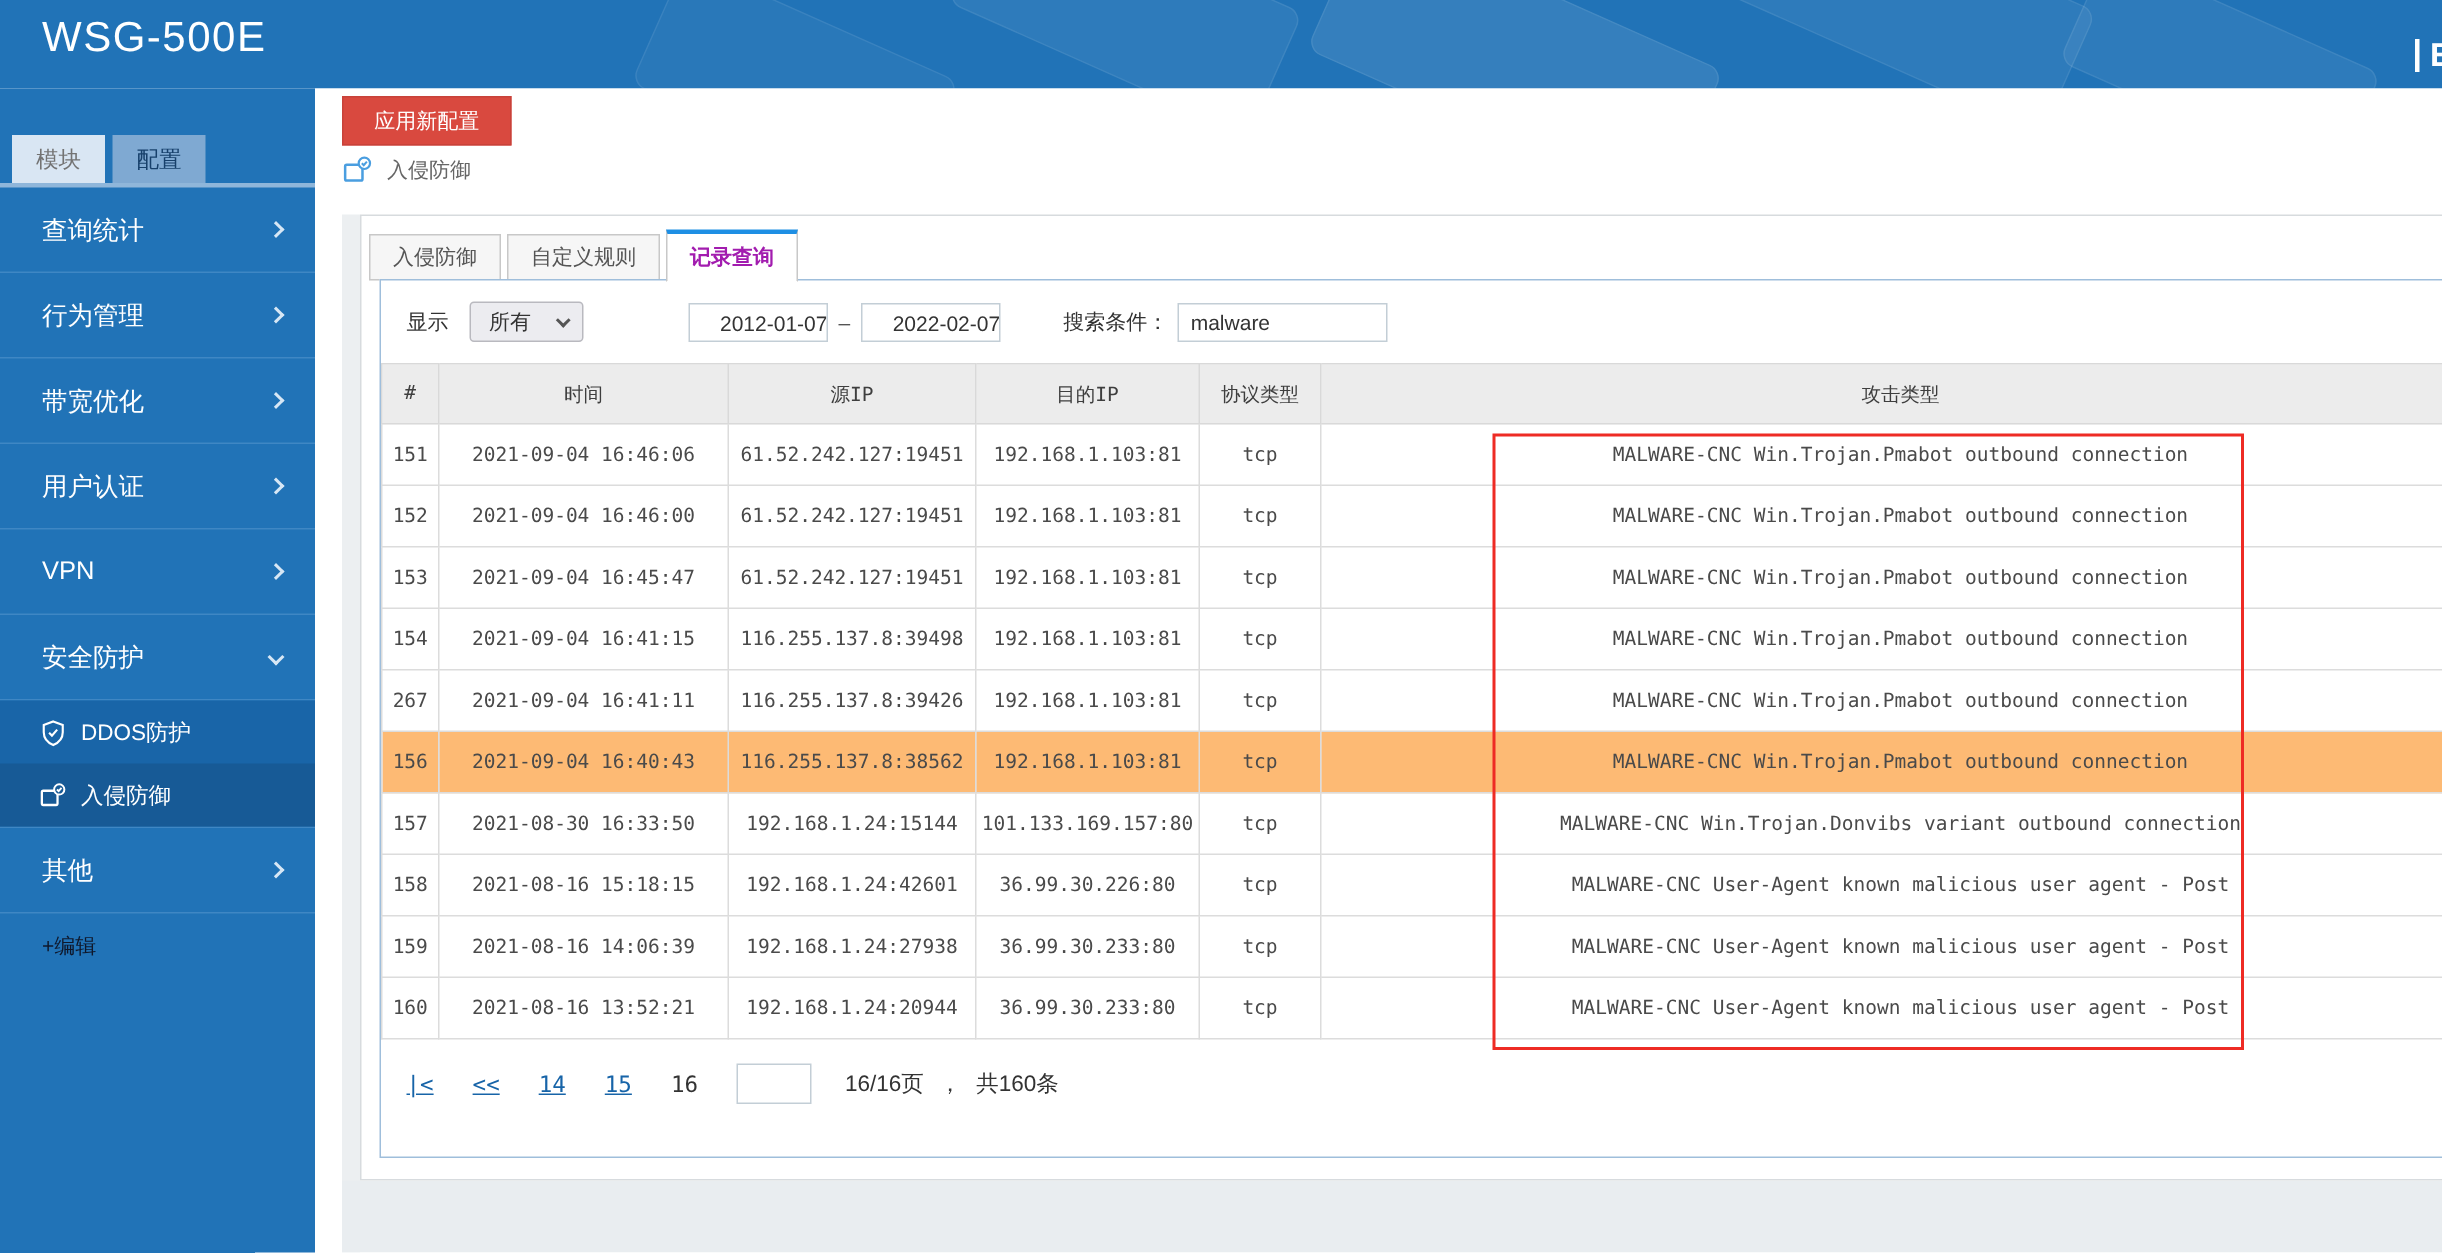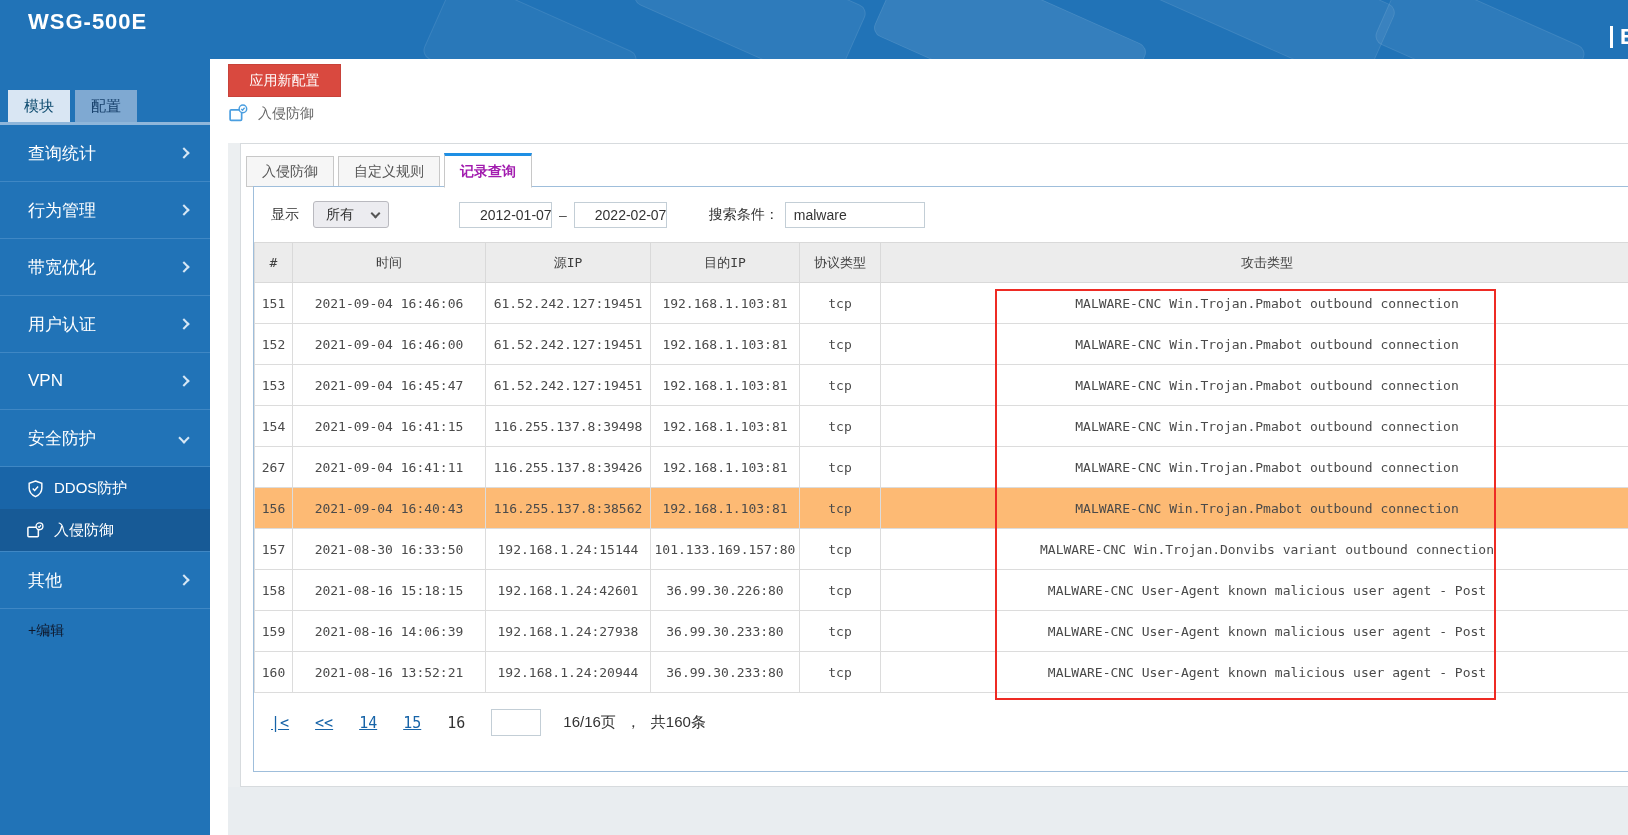--- a/index.html
+++ b/index.html
@@ -9,32 +9,32 @@
   
   .header { position:absolute; left:0; top:0; width:1628px; height:59px;
             background:#2173b7; overflow:hidden; }
   .hdr-deco { position:absolute; border-radius:10px; background:rgba(255,255,255,0.06);
               border:1px solid rgba(255,255,255,0.08); }
   .d1 { width:220px; height:90px; left:640px; top:-40px; transform:rotate(24deg); }
   .d2 { width:260px; height:100px; left:880px; top:-10px; transform:rotate(24deg); background:rgba(255,255,255,0.09); }
   .d3 { width:240px; height:90px; left:1150px; top:-45px; transform:rotate(24deg); }
   .d4 { width:200px; height:80px; left:1380px; top:5px; transform:rotate(24deg); }
   .d5 { width:200px; height:90px; left:430px; top:10px; transform:rotate(24deg); background:rgba(255,255,255,0.04);}
-  .app-title { position:absolute; left:28px; top:9px; color:#fff; font-size:22px;
-               font-weight:700; letter-spacing:1px; }
+  .app-title { position:absolute; left:28px; top:9px; color:#fff; font-size:28px;
+               font-weight:400; letter-spacing:1px; }
   .lang-btn { position:absolute; left:1610px; top:26px; color:#fff; font-size:22px;
               font-weight:bold; border-left:3px solid #fff; padding-left:7px; line-height:22px; }
 
   
   .sidebar { position:absolute; left:0; top:59px; width:210px; height:776px;
              background:#2173b7; color:#fff; }
   .side-tabs { position:absolute; left:8px; top:31px; height:32px; display:flex; }
   .side-tab { width:62px; height:32px; margin-right:5px; display:flex; align-items:center;
               justify-content:center; font-size:15px; cursor:pointer; }
-  .side-tab.active { background:#d9e6f3; color:#0c4a6e; }
+  .side-tab.active { background:#d9e6f3; color:#737373; }
   .side-tab.inactive { background:#7fa9d2; color:#17406b; }
   .side-tabs-underline { position:absolute; left:0; top:63px; width:210px; height:3px;
                          background:#8fb6da; }
   .nav { position:absolute; left:0; top:66px; width:210px; }
   .nav-item { height:57px; display:flex; align-items:center; justify-content:space-between;
               padding:0 22px 0 28px; font-size:17px; border-bottom:1px solid #3f87c4;
               cursor:pointer; }
   .chev { width:8px; height:8px; border-right:2px solid #d7e7f5; border-bottom:2px solid #d7e7f5;
           transform:rotate(-45deg); margin-top:0; }
   .chev.down { transform:rotate(45deg); }

